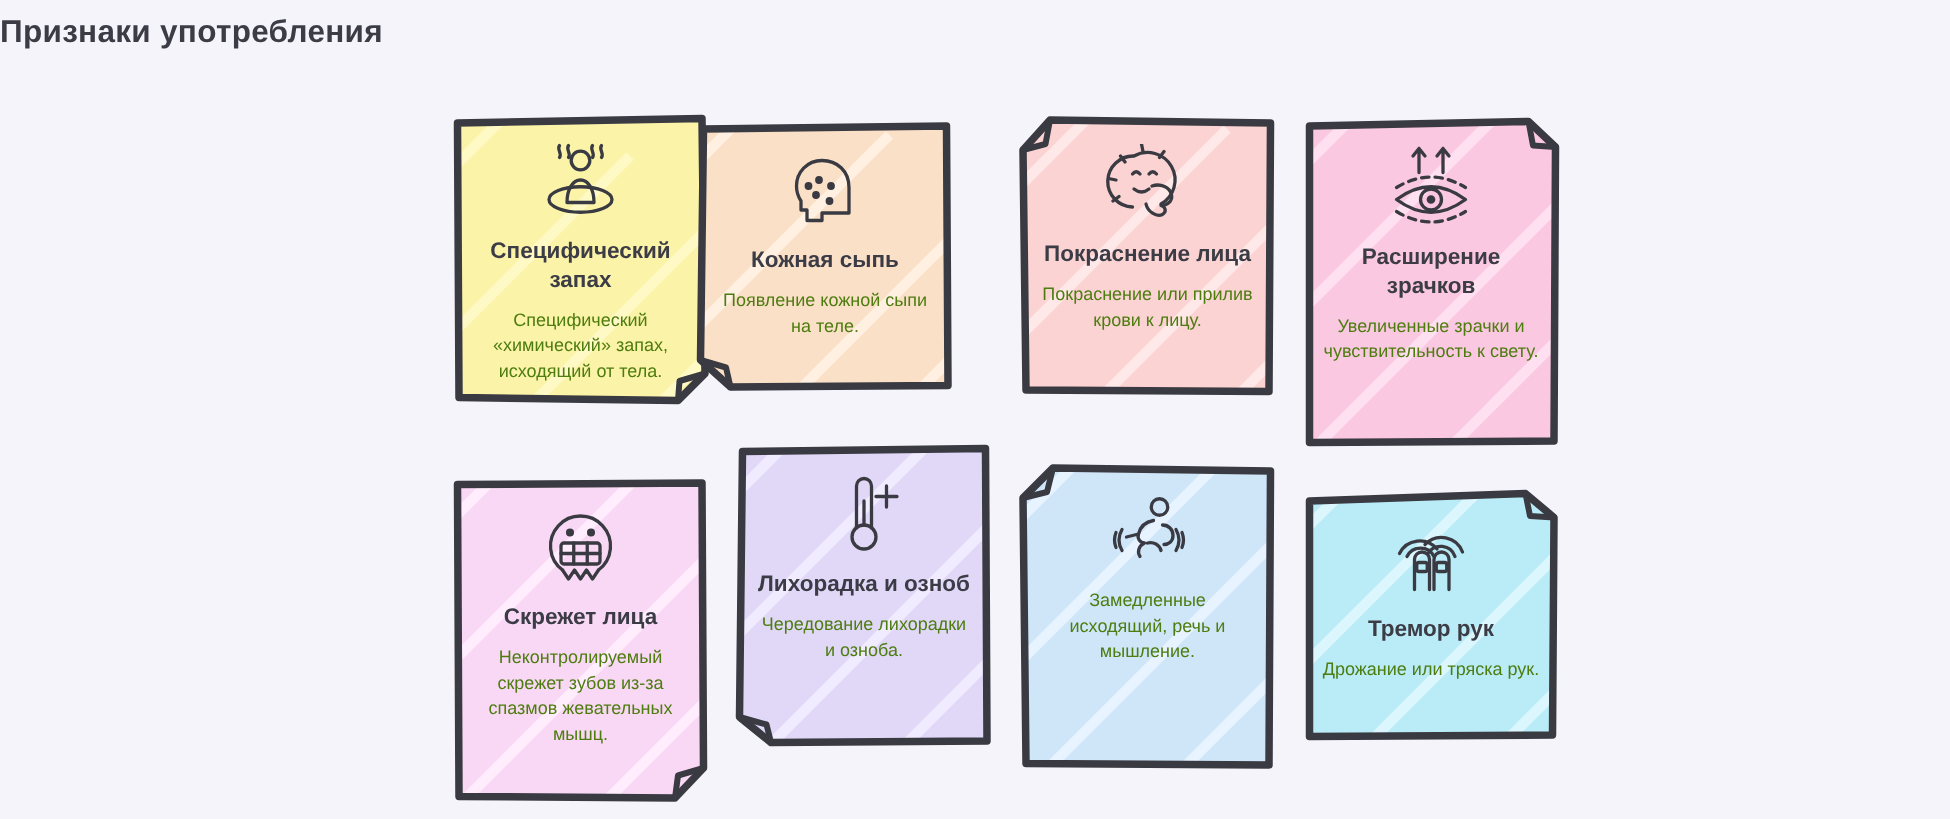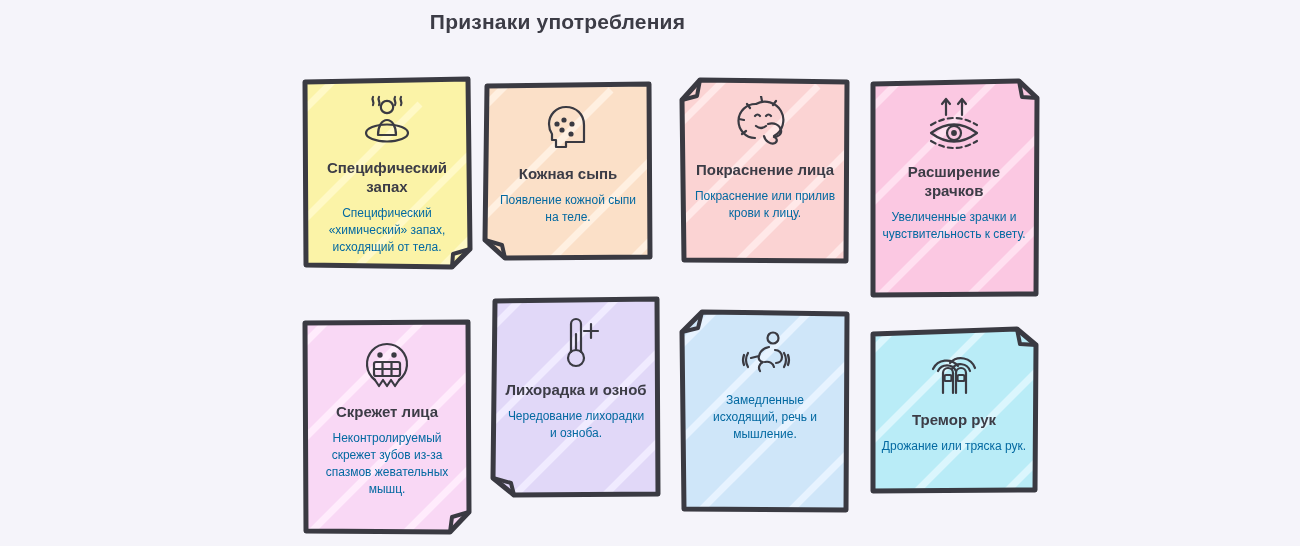--- a/index.html
+++ b/index.html
@@ -6,21 +6,21 @@
   body{
     width:1300px;height:546px;
     background:#f5f4fa;
     font-family:"Liberation Sans","DejaVu Sans",sans-serif;
     overflow:hidden;
     position:relative;
   }
   #page-title{
     position:absolute;
     top:10px;left:0;width:1115px;
-    text-align:center;
+    text-align:left;
     font-size:21px;
     font-weight:bold;
     color:#3c3c46;
     letter-spacing:.2px;
   }
   #board{
     position:absolute;
     left:0;top:0;width:1300px;height:546px;margin-left:21px;
   }
   .card{
@@ -55,21 +55,21 @@
   .card-title{
     font-size:15px;
     font-weight:bold;
     color:#3c3c46;
     line-height:1.28;
     margin:0 0 9px 0;
     max-width:150px;
   }
   .card-desc{
     font-size:12px;
-    color:#0369a1;
+    color:#4d7c0f;
     line-height:1.42;
     margin:0;
     max-width:150px;
   }
 </style>
 </head>
 <body>
 
 <div id="page-title">Признаки употребления</div>
 
@@ -100,21 +100,21 @@
           <path d="M39,10 c2,-3 -2,-5 0,-8 M45,10 c2,-3 -2,-5 0,-8"></path>
           <path d="M22,40 c0,-9 4,-15 9,-15 c5,0 9,6 9,15 z"></path>
           <ellipse cx="31" cy="38" rx="21" ry="8.5"></ellipse>
         </svg>
       </div>
       <div class="card-title">Специфический запах</div>
       <div class="card-desc">Специфический «химический» запах, исходящий от тела.</div>
     </div>
   </div>
 
-  <div class="card" style="left:460px;top:80px;width:174px;height:182px;">
+  <div class="card" style="left:442px;top:80px;width:174px;height:182px;">
     <svg class="card-shape" viewBox="0 0 174 182" preserveAspectRatio="none">
       <defs>
         <clipPath id="clip2">
             <path d="M6,6 L168,4 L169,177 L24,178 L4,160 Z"></path>
           </clipPath>
       </defs>
       <path d="M6,6 L168,4 L169,177 L24,178 L4,160 Z" fill="#fbe0c8"></path>
       <g clip-path="url(#clip2)" stroke="#fff1e3" stroke-width="7" opacity=".95">
         <line x1="-20" y1="50" x2="50" y2="-20"></line>
         <line x1="-10" y1="150" x2="130" y2="10"></line>

